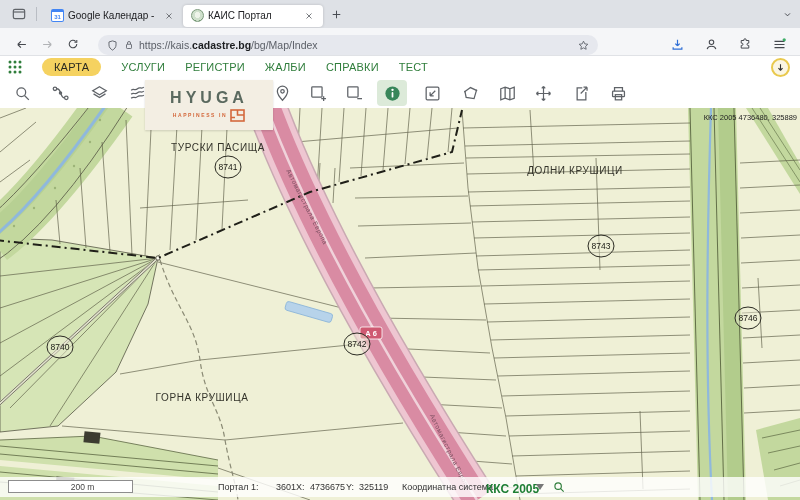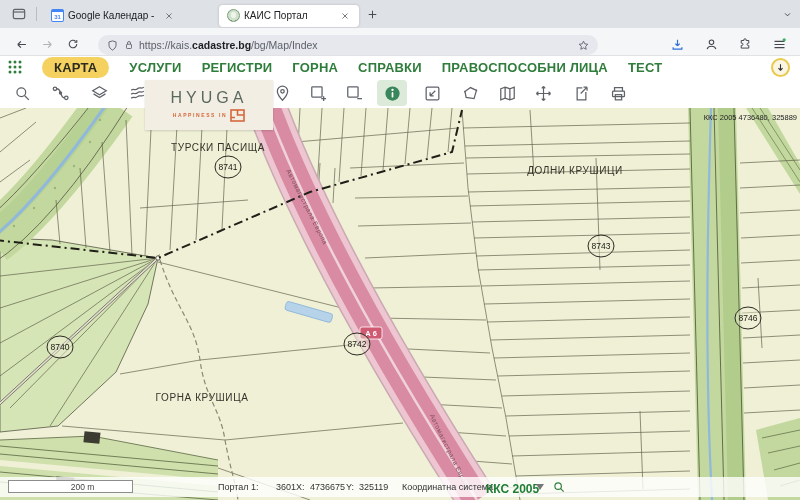--- a/index.html
+++ b/index.html
@@ -5,49 +5,49 @@
   * { margin:0; padding:0; box-sizing:border-box; }
   html,body { width:800px; height:500px; overflow:hidden; font-family:"Liberation Sans",sans-serif; }
   #stage { position:relative; width:800px; height:500px; background:#eff0d6; }
 
   
   .tabstrip { position:absolute; top:0; left:0; width:800px; height:28px; background:#dee1e6; display:flex; align-items:center; padding-left:6px; }
   .tsbtn { width:26px; height:22px; display:flex; align-items:center; justify-content:center; border-radius:4px; color:#5f6368; flex:0 0 auto; }
   .tsdiv { width:1px; height:14px; background:#b9bdc4; margin:0 6px 0 4px; }
   .tab { height:24px; margin-top:3px; display:flex; align-items:center; padding:0 6px 0 8px; border-radius:8px 8px 0 0; width:140px; flex:0 0 auto; }
   .tab.inactive { background:transparent; }
-  .tab.active { background:#fff; box-shadow:0 0 3px rgba(0,0,0,.18); border-radius:4px; height:22px;margin-left:36px; }
+  .tab.active { background:#fff; box-shadow:0 0 3px rgba(0,0,0,.18); border-radius:4px; height:22px; }
   .tabtitle { font-size:10px; color:#202124; white-space:nowrap; overflow:hidden; flex:1 1 auto; margin:0 4px; }
   .fav { width:13px; height:13px; flex:0 0 auto; display:flex; align-items:center; justify-content:center; }
   .fav.cal { background:#fff; border:1.5px solid #4285f4; border-top:3.5px solid #4285f4; border-radius:2px; font-size:6px; font-weight:bold; color:#4285f4; }
   .fav.kais { background:radial-gradient(circle at 50% 45%, #eef4ea 0 35%, #cfe0cc 36% 70%, #6f9c6f 71%); border:1px solid #7d9b7d; border-radius:50%; }
   .tclose { width:16px; height:16px; display:flex; align-items:center; justify-content:center; border-radius:3px; color:#5f6368; flex:0 0 auto; }
   .spacer { flex:1 1 auto; }
 
   .navbar { position:absolute; top:28px; left:0; width:800px; height:28px; background:#f5f6f8; display:flex; align-items:flex-end; padding:0 8px; border-bottom:1px solid #e0e2e6; }
   .nbtn { width:26px; height:22px; display:flex; align-items:center; justify-content:center; border-radius:4px; color:#54575e; flex:0 0 auto; }
   .nbtn.dim { opacity:.38; }
   .urlfield { margin-left:12px; width:500px; height:20px; background:#e6e8ee; border-radius:11px; display:flex; align-items:center; padding:0 8px; gap:4px; }
   .url { font-size:10.5px; color:#5c6068; white-space:nowrap; overflow:hidden; flex:1 1 auto; }
   .url .dom { color:#1c1e21; font-weight:bold; }
   .navicons { display:flex; align-items:center; gap:8px; margin-left:auto; }
 
   .greenbar { position:absolute; top:56px; left:0; width:800px; height:22px; background:#ffffff; display:flex; align-items:center; gap:20px; padding-left:8px; }
   .gridicon { width:14px; height:14px; flex:0 0 auto; }
-  .navlink { font-size:13px; font-weight:bold; color:#2f7d3b; text-decoration:none; letter-spacing:.2px; white-space:nowrap; }
+  .navlink { font-size:11px; font-weight:normal; color:#2f7d3b; text-decoration:none; letter-spacing:.2px; white-space:nowrap; }
   .navlink.active { background:#f5d260; color:#2b2b20; padding:3px 12px; border-radius:11px; }
   .rightarrow { position:absolute; right:10px; top:2px; width:19px; height:19px; border:2.5px solid #e9c94e; border-radius:50%; background:#fbf6e4; display:flex; align-items:center; justify-content:center; }
 
   .maptoolbar { position:absolute; top:78px; left:0; width:800px; height:30px; background:#ffffff; }
   .tbtn { position:absolute; top:2px; width:30px; height:26px; display:flex; align-items:center; justify-content:center; border-radius:4px; }
   .tbtn.activeinfo { background:#dcead9; }
 
   
   .ad { position:absolute; left:145px; top:80px; width:128px; height:50px; background:#f3eee3; box-shadow:0 1px 2px rgba(0,0,0,.15); display:flex; flex-direction:column; align-items:center; justify-content:center; z-index:30; }
-  .ad .brand { font-size:16px; letter-spacing:4px; color:#5a695f; font-weight:normal; }
+  .ad .brand { font-size:16px; letter-spacing:4px; color:#5a695f; font-weight:bold; }
   .ad .tagrow { display:flex; align-items:center; gap:3px; margin-top:2px; }
   .ad .tagline { font-size:5px; letter-spacing:1.6px; color:#d4683c; font-weight:bold; }
 
   
   .map { position:absolute; top:108px; left:0; width:800px; height:392px; }
   .map svg.base { position:absolute; left:0; top:0; }
 
   .statusbar { position:absolute; left:0; top:369px; width:800px; height:20px; background:rgba(255,255,255,.80); font-size:9px; color:#333; }
   .scalebox { position:absolute; left:8px; top:3px; width:125px; height:13px; background:#fff; border:1px solid #8d8d8d; display:flex; align-items:center; justify-content:center; font-size:8.5px; color:#444;padding-left:24px; }
   .sbtext { position:absolute; top:5px; white-space:nowrap; }
@@ -165,23 +165,22 @@
           <circle cx="7" cy="7" r="1.5"></circle>
           <circle cx="12" cy="7" r="1.5"></circle>
           <circle cx="2" cy="12" r="1.5"></circle>
           <circle cx="7" cy="12" r="1.5"></circle>
           <circle cx="12" cy="12" r="1.5"></circle>
         </g>
       </svg>
     <a class="navlink active" href="#">КАРТА</a>
     <a class="navlink" href="#">УСЛУГИ</a>
     <a class="navlink" href="#">РЕГИСТРИ</a>
-    <a class="navlink" href="#">ГОРНА</a>
+    <a class="navlink" href="#">ЖАЛБИ</a>
     <a class="navlink" href="#">СПРАВКИ</a>
-    <a class="navlink" href="#">ПРАВОСПОСОБНИ ЛИЦА</a>
     <a class="navlink" href="#">ТЕСТ</a>
     <div class="rightarrow">
       <svg class="ic" width="11" height="11" viewBox="0 0 24 24" fill="none" stroke="#333" stroke-width="2.4">
           <path d="M12 5 V18 M12 18 l-4.5 -4.5 M12 18 l4.5 -4.5"></path>
         </svg>
     </div>
   </div>
 
   <div class="maptoolbar">
     <div class="tbtn" style="left:7px">

